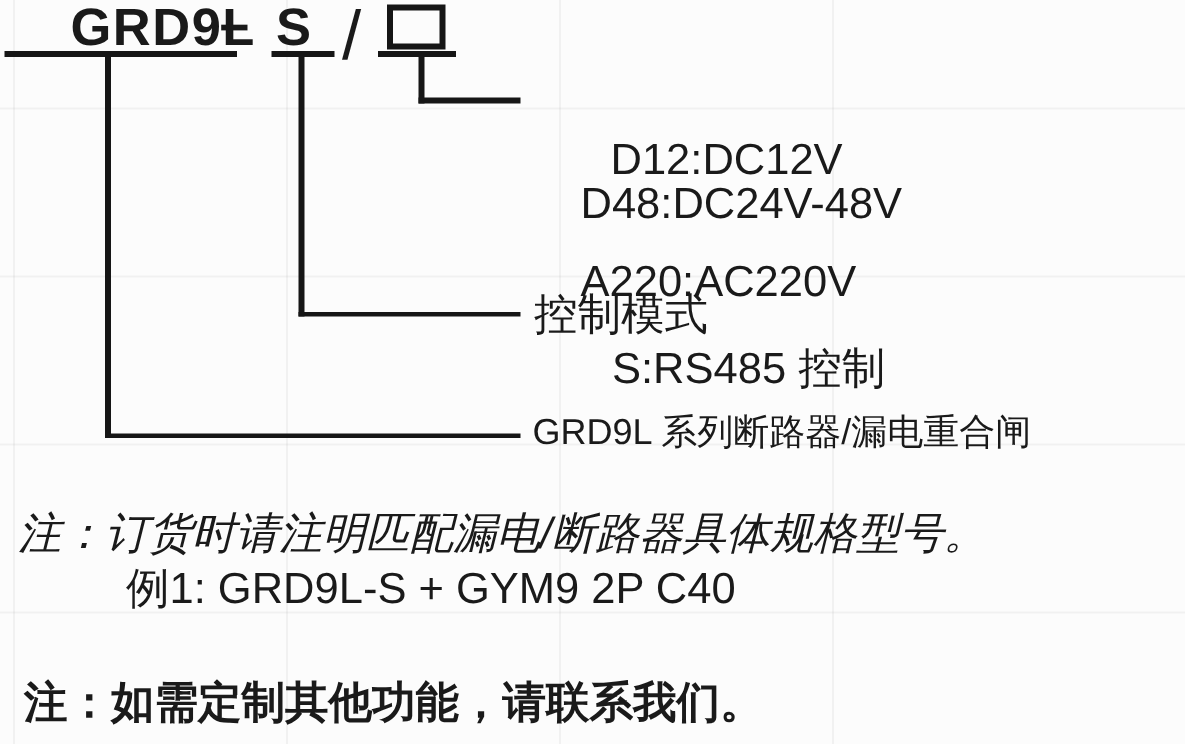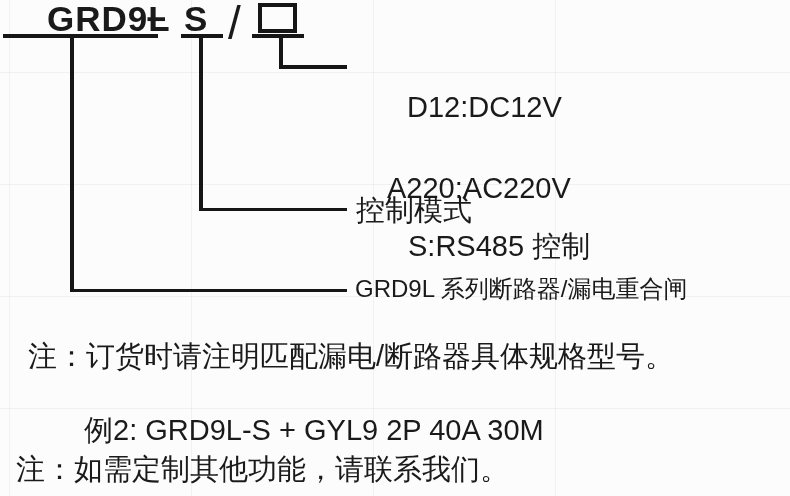--- a/index.html
+++ b/index.html
@@ -71,24 +71,25 @@
   <div class="vline" style="left:279px; top:34px; height:34.5px;"></div>
   <div class="hline" style="left:279px; top:65px; width:68px;"></div>
 
   <div class="vline" style="left:199px; top:34px; height:177px;"></div>
   <div class="hline" style="left:199px; top:207.5px; width:148px;"></div>
 
   <div class="vline" style="left:70px; top:34px; height:258px;"></div>
   <div class="hline" style="left:70px; top:288.5px; width:277px;"></div>
 
   <span class="t lbl" style="left:407px; top:93px;">D12:DC12V</span>
+  <span class="t lbl" style="left:387px; top:122px;">D48:DC24V-48V</span>
   <span class="t lbl" style="left:387px; top:151px;margin-top:23px;">A220:AC220V</span>
 
   <span class="t lbl" style="left:356px; top:196px;">控制模式</span>
   <span class="t lbl" style="left:408px; top:232px;">S:RS485 控制</span>
 
   <span class="t big" style="left:355px; top:277px;">GRD9L 系列断路器/漏电重合闸</span>
 
-  <span class="t note" style="left:28px; top:342px;">注：订货时请注明匹配漏电/断路器具体规格型号。</span>
-  <span class="t note" style="left:84px; top:416px;">例2: GRD9L-S + GYL9 2P 40A 30M</span>
-  <span class="t note" style="left:16px; top:455px;">注：如需定制其他功能，请联系我们。</span>
+  <span class="t note" style="left:12px; top:342px;font-style:italic;">注：订货时请注明匹配漏电/断路器具体规格型号。</span>
+  <span class="t note" style="left:84px; top:379px;">例1: GRD9L-S + GYM9 2P C40</span>
+  <span class="t note" style="left:16px; top:455px;font-weight:bold;">注：如需定制其他功能，请联系我们。</span>
 
 </div>
 
 </body></html>

